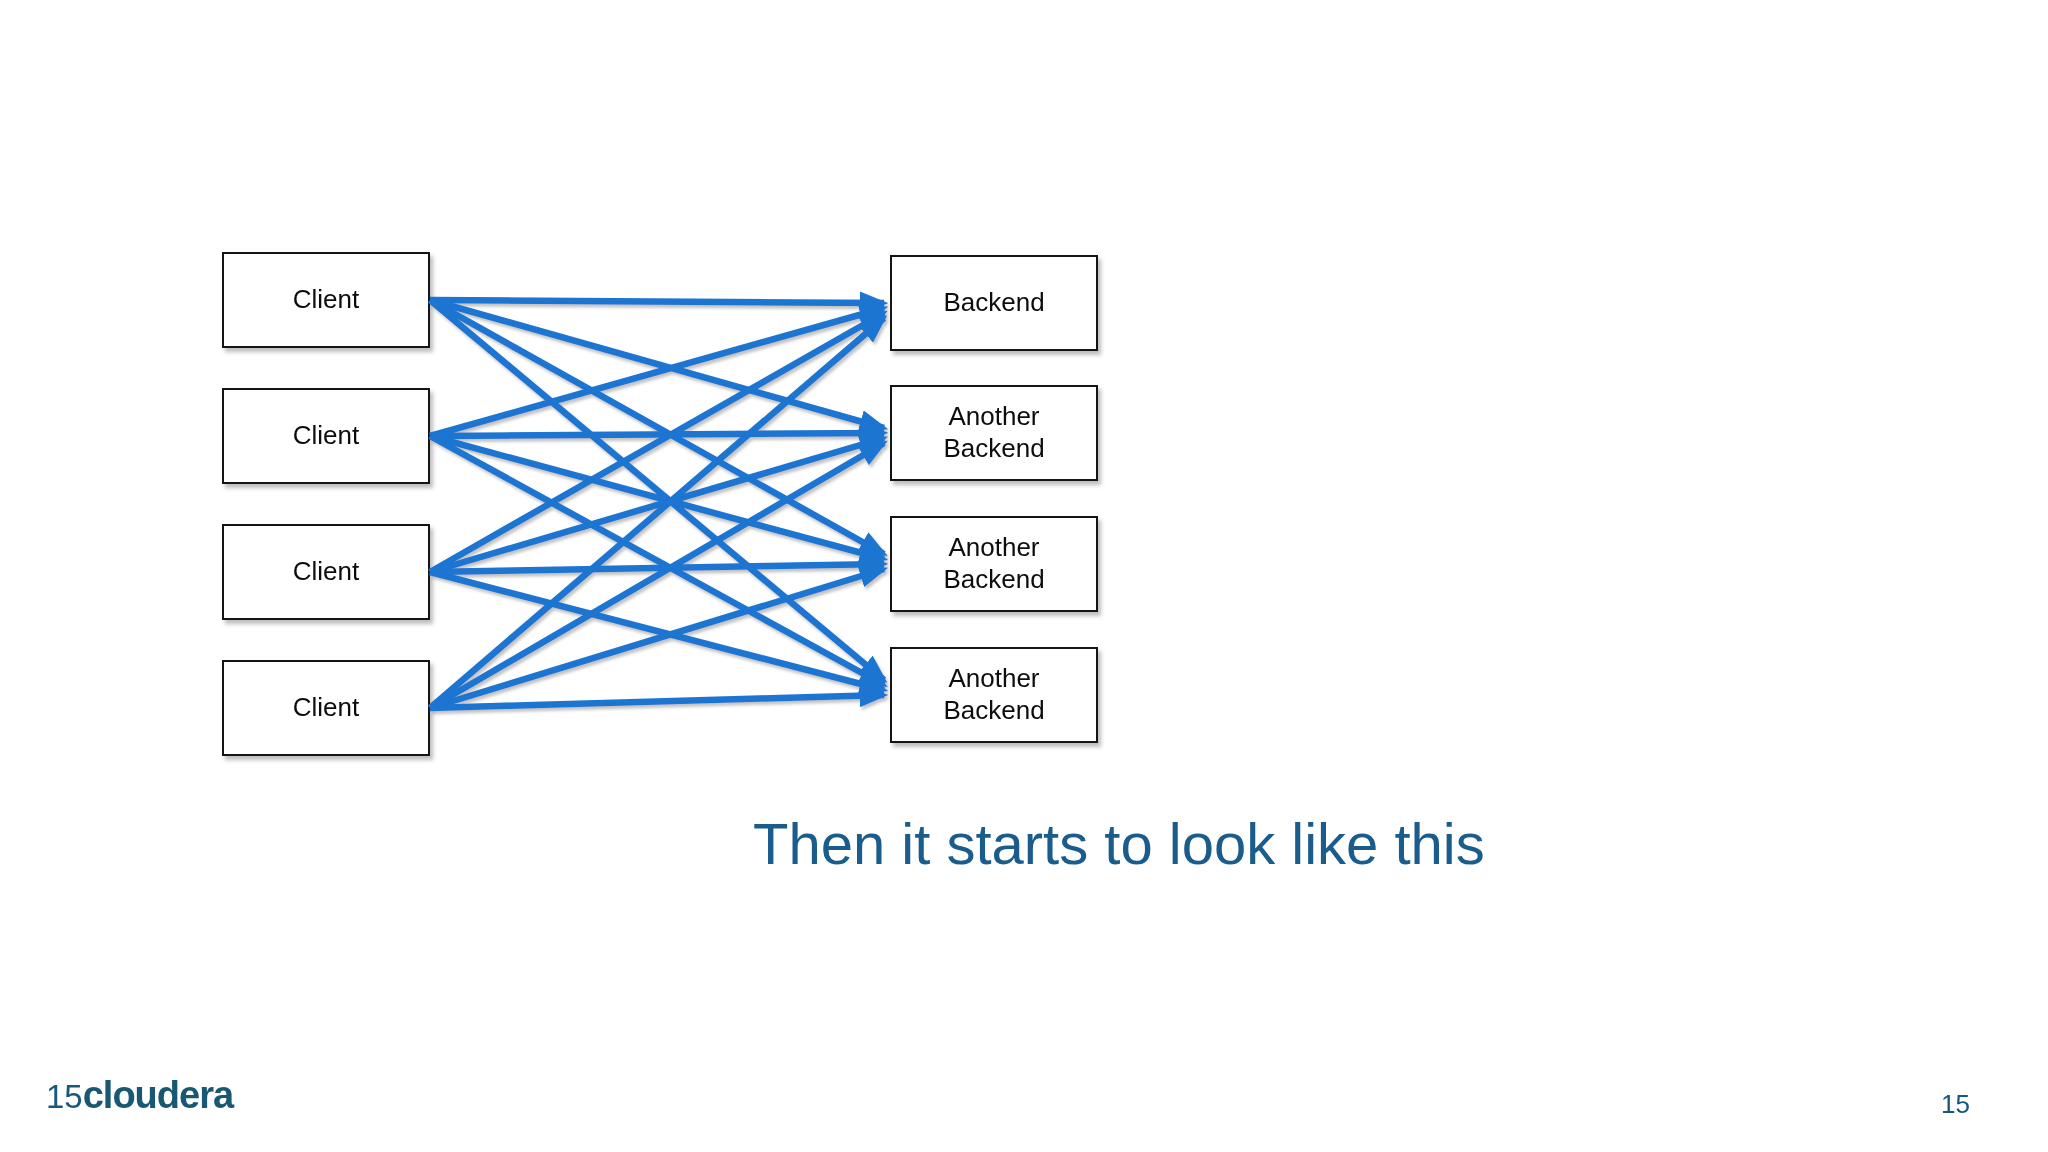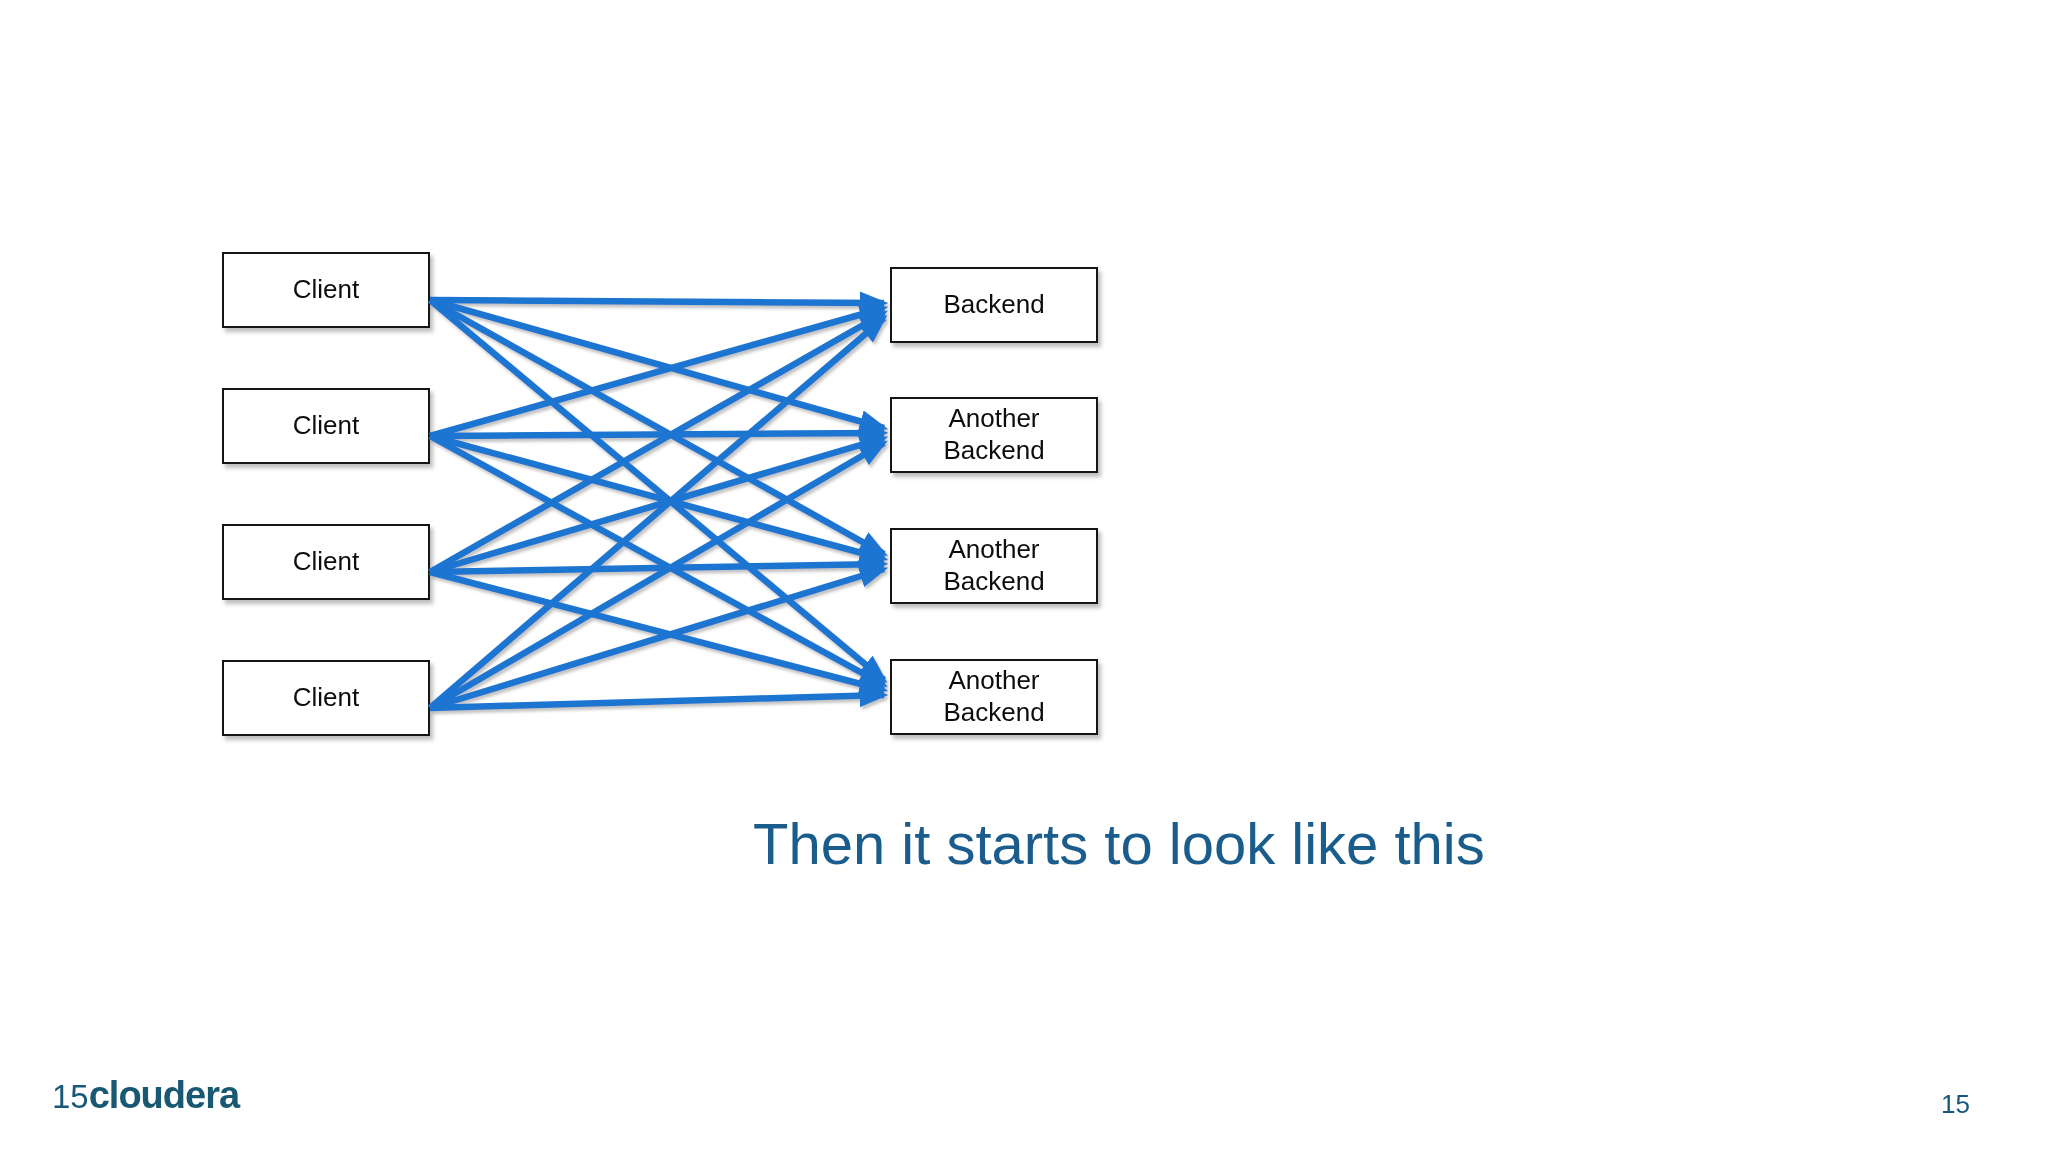--- a/index.html
+++ b/index.html
@@ -11,39 +11,39 @@
   .slide {
     position: relative;
     width: 2048px;
     height: 1152px;
     background: #ffffff;
     overflow: hidden;
   }
   .box {
     position: absolute;
     width: 208px;
-    height: 76px;
+    height: 96px;
     box-sizing: border-box;
     background: #ffffff;
     border: 2.5px solid #151515;
     box-shadow: 3px 4px 4px rgba(110,110,110,0.45);
     display: flex;
     align-items: center;
     justify-content: center;
     text-align: center;
     padding: 0 9px;
     z-index: 1;
   }
   .box-label {
     font-size: 26px;
     line-height: 1.22;
     color: #0d0d0d;
   }
   .client  { left: 222px; }
-  .backend { left: 890px; margin-top: 12px; }
+  .backend { left: 890px; }
   .c1 { top: 252px; }
   .c2 { top: 388px; }
   .c3 { top: 524px; }
   .c4 { top: 660px; }
   .b1 { top: 255px; }
   .b2 { top: 385px; }
   .b3 { top: 516px; }
   .b4 { top: 647px; }
   .arrows {
     position: absolute;
@@ -57,21 +57,21 @@
     left: 753px;
     top: 766px;
     font-size: 58px;
     line-height: 1.1;
     color: #1a5c8c;
     white-space: nowrap;
     z-index: 3;
   }
   .footer-left {
     position: absolute;
-    left: 52px;
+    left: 46px;
     top: 1076px;
     line-height: 1;
     white-space: nowrap;
     z-index: 3;
   }
   .slide-number-left {
     font-size: 33px;
     color: #1a5878;
   }
   .logo-wordmark {

